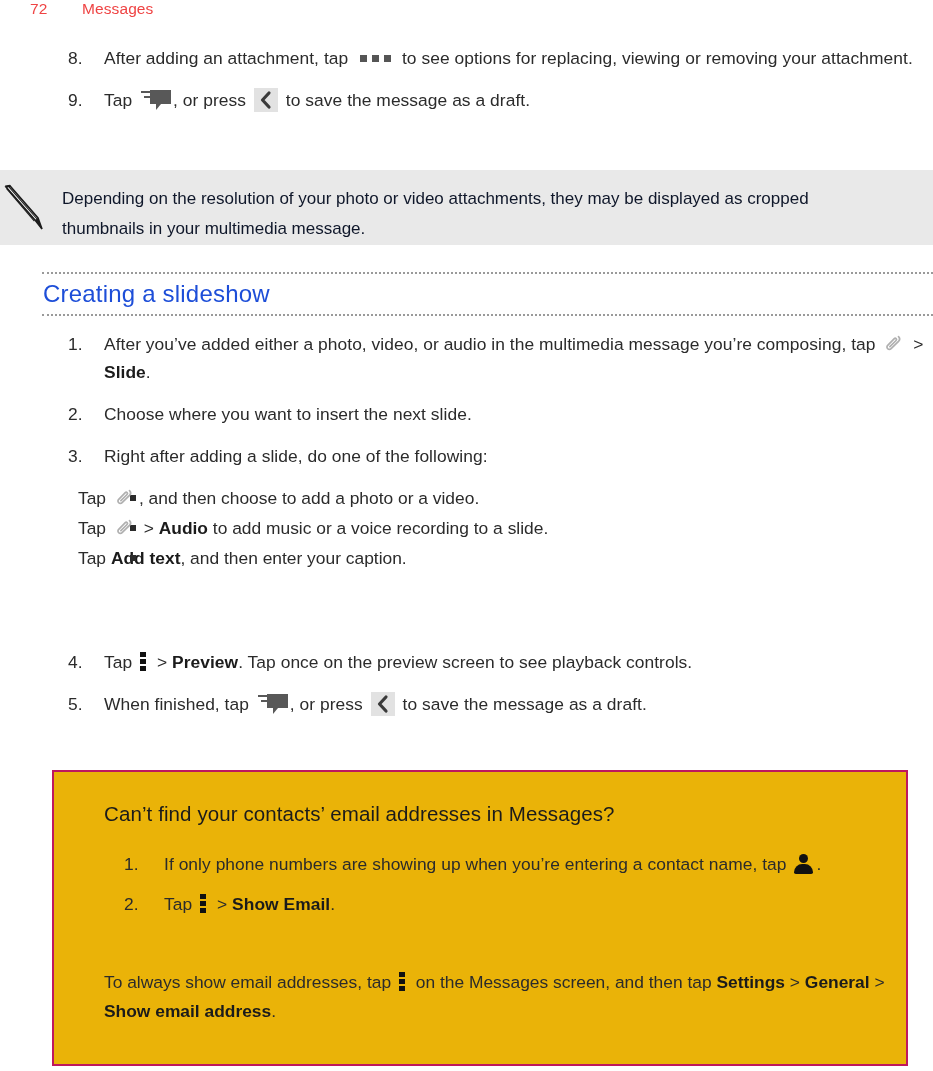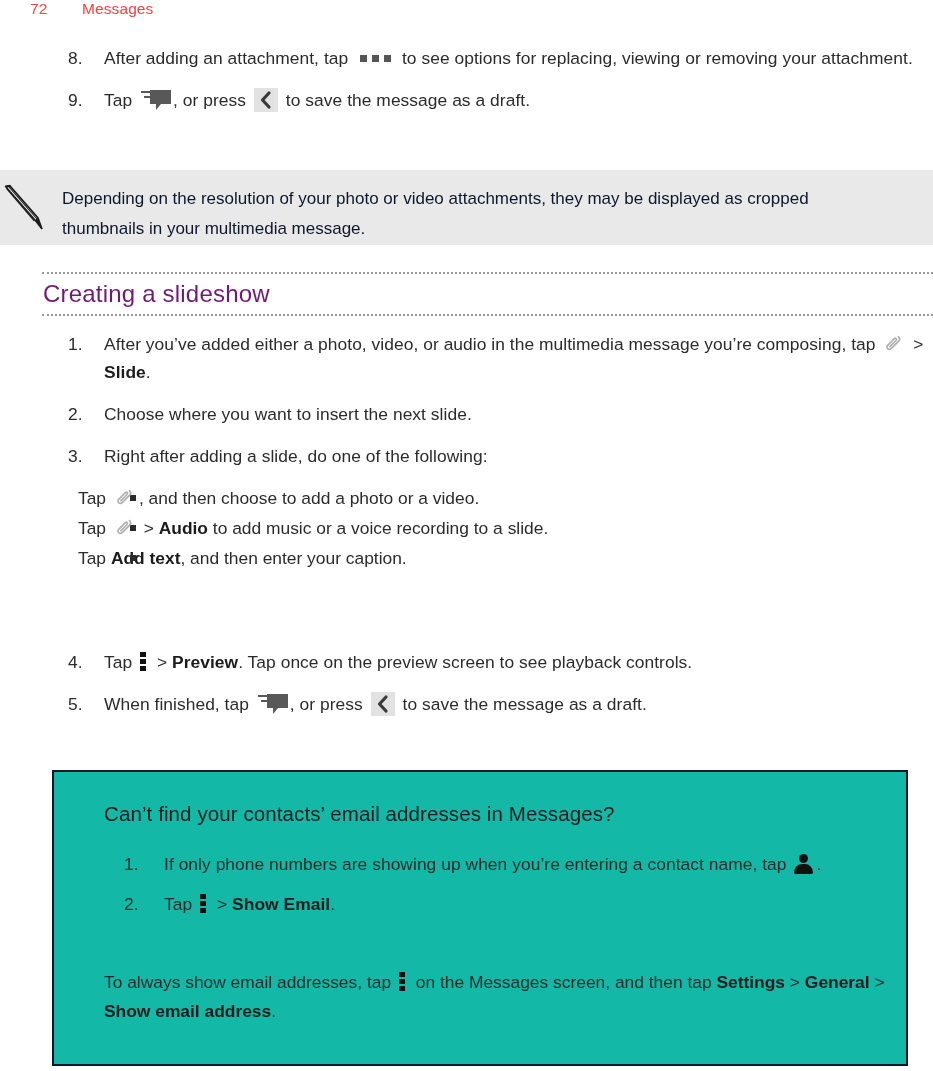--- a/index.html
+++ b/index.html
@@ -101,33 +101,33 @@
     left: 42px; width: 891px;
   }
   .sec-heading .rule {
     height: 0; border-top: 2px dotted #9a9a9a;
     width: 891px;
   }
   .sec-heading .rule.bottom { border-top: 2px dotted #9a9a9a; }
   .sec-heading .h-text {
     font-size: 24px;
     line-height: 34px;
-    color: #701a75;
+    color: #1d4ed8;
     padding: 3px 0 3px 1px;
     letter-spacing: .2px;
     font-weight: 400;
   }
 
   
   .tipbox {
     position: absolute;
     left: 52px; top: 770px;
     width: 856px; height: 296px;
-    border: 2px solid #0f172a;
-    background: #14b8a6;
+    border: 2px solid #be185d;
+    background: #eab308;
     padding-left: 26px;
   }
   .tipbox .tip-title {
     position: absolute;
     left: 50px; top: 30px;
     font-size: 20.5px;
     color: #1b1b1b;
     letter-spacing: .1px;
   }
   .tipbox .tip-steps { position: absolute; left: 0; top: 78px; width: 856px; }

